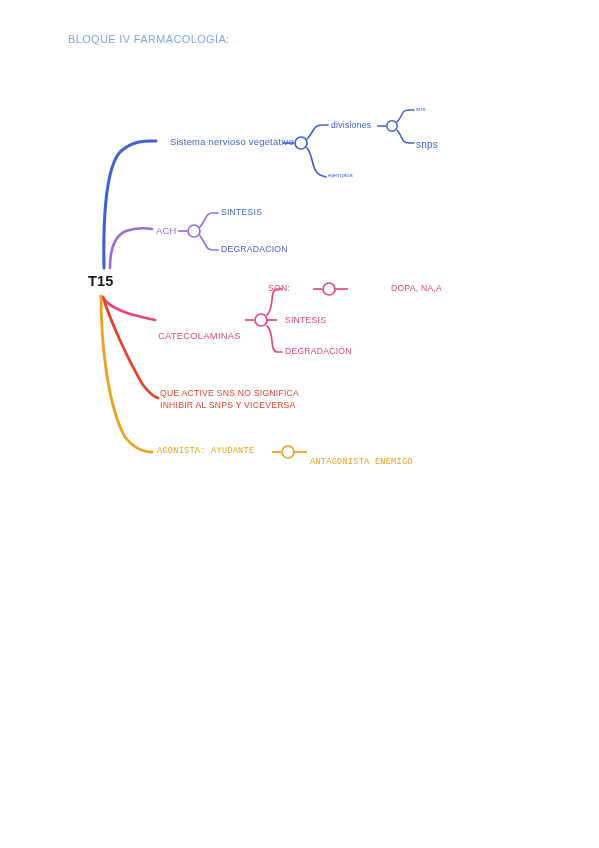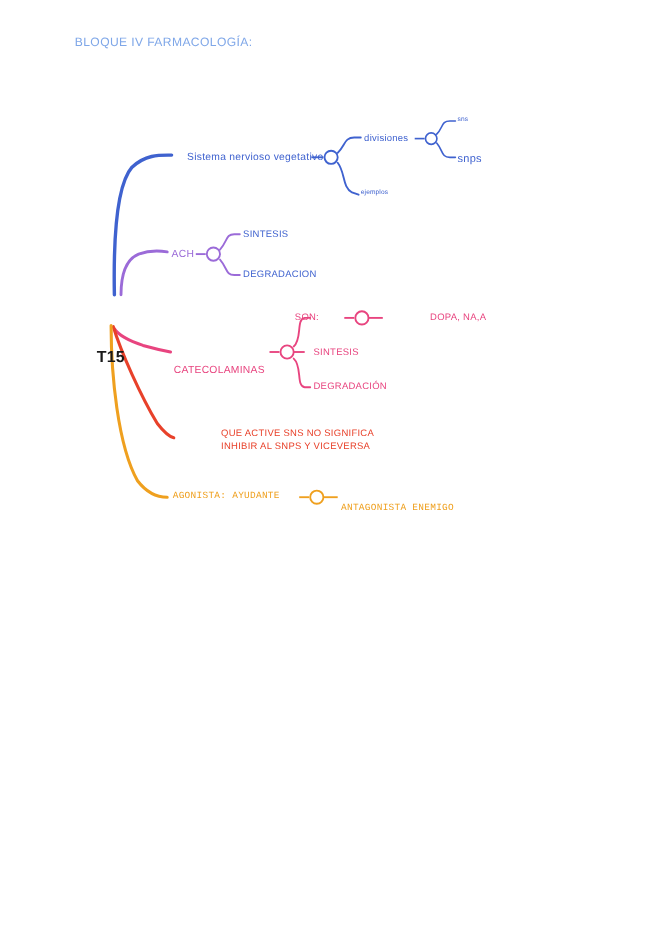--- a/index.html
+++ b/index.html
@@ -59,21 +59,21 @@
   }
 
   .lvl1 { font-size: 9.4px; letter-spacing: 0.25px; }
   .lvl2 { font-size: 8.6px; letter-spacing: 0.25px; }
   .lvl3 { font-size: 10px; letter-spacing: 0.2px; }
   .tiny { font-size: 6px; letter-spacing: 0.1px; }
 
   .c-blue   { color: #3f62cf; }
   .c-purple { color: #9b6bd8; }
   .c-pink   { color: #e8447f; }
-  .c-red    { color: #e8412a; margin-left: 41px; }
+  .c-red    { color: #e8412a; }
   .c-orange { color: #efa01f; font-family: Liberation Mono, monospace; }
 
   .multiline { white-space: pre; line-height: 1.35; }
 </style>
 </head>
 <body>
 
 <div id="page">
 
   <div id="doc-header">BLOQUE IV FARMACOLOGÍA:</div>
@@ -117,21 +117,21 @@
 
     <path d="M 103,297 C 110,320 128,360 143,385 C 150,394 154,397 158,398" fill="none" stroke="#e8412a" stroke-width="2.8" stroke-linecap="round"></path>
 
     <path d="M 101,296 C 101,340 107,405 125,437 C 135,450 146,452 152,452" fill="none" stroke="#efa01f" stroke-width="2.8" stroke-linecap="round"></path>
 
     <line x1="272" y1="452" x2="281" y2="452" stroke="#efa01f" stroke-width="1.7"></line>
     <circle cx="288" cy="452" r="6" fill="#ffffff" stroke="#efa01f" stroke-width="1.7"></circle>
     <line x1="294" y1="452" x2="307" y2="452" stroke="#efa01f" stroke-width="1.7"></line>
   </svg>
 
-  <div class="node-label root-label" style="left:88px; top:272px;margin-top:44px;">T15</div>
+  <div class="node-label root-label" style="left:88px; top:272px;">T15</div>
 
   <div class="node-label lvl1 c-blue" style="left:170px; top:136px;">Sistema nervioso vegetativo</div>
 
   <div class="node-label lvl2 c-blue" style="left:331px; top:120px;">divisiones</div>
 
   <div class="node-label tiny c-blue" style="left:416px; top:106px;">sns</div>
 
   <div class="node-label lvl3 c-blue" style="left:416px; top:139px;">snps</div>
 
   <div class="node-label tiny c-blue" style="left:328px; top:172px;">ejemplos</div>

